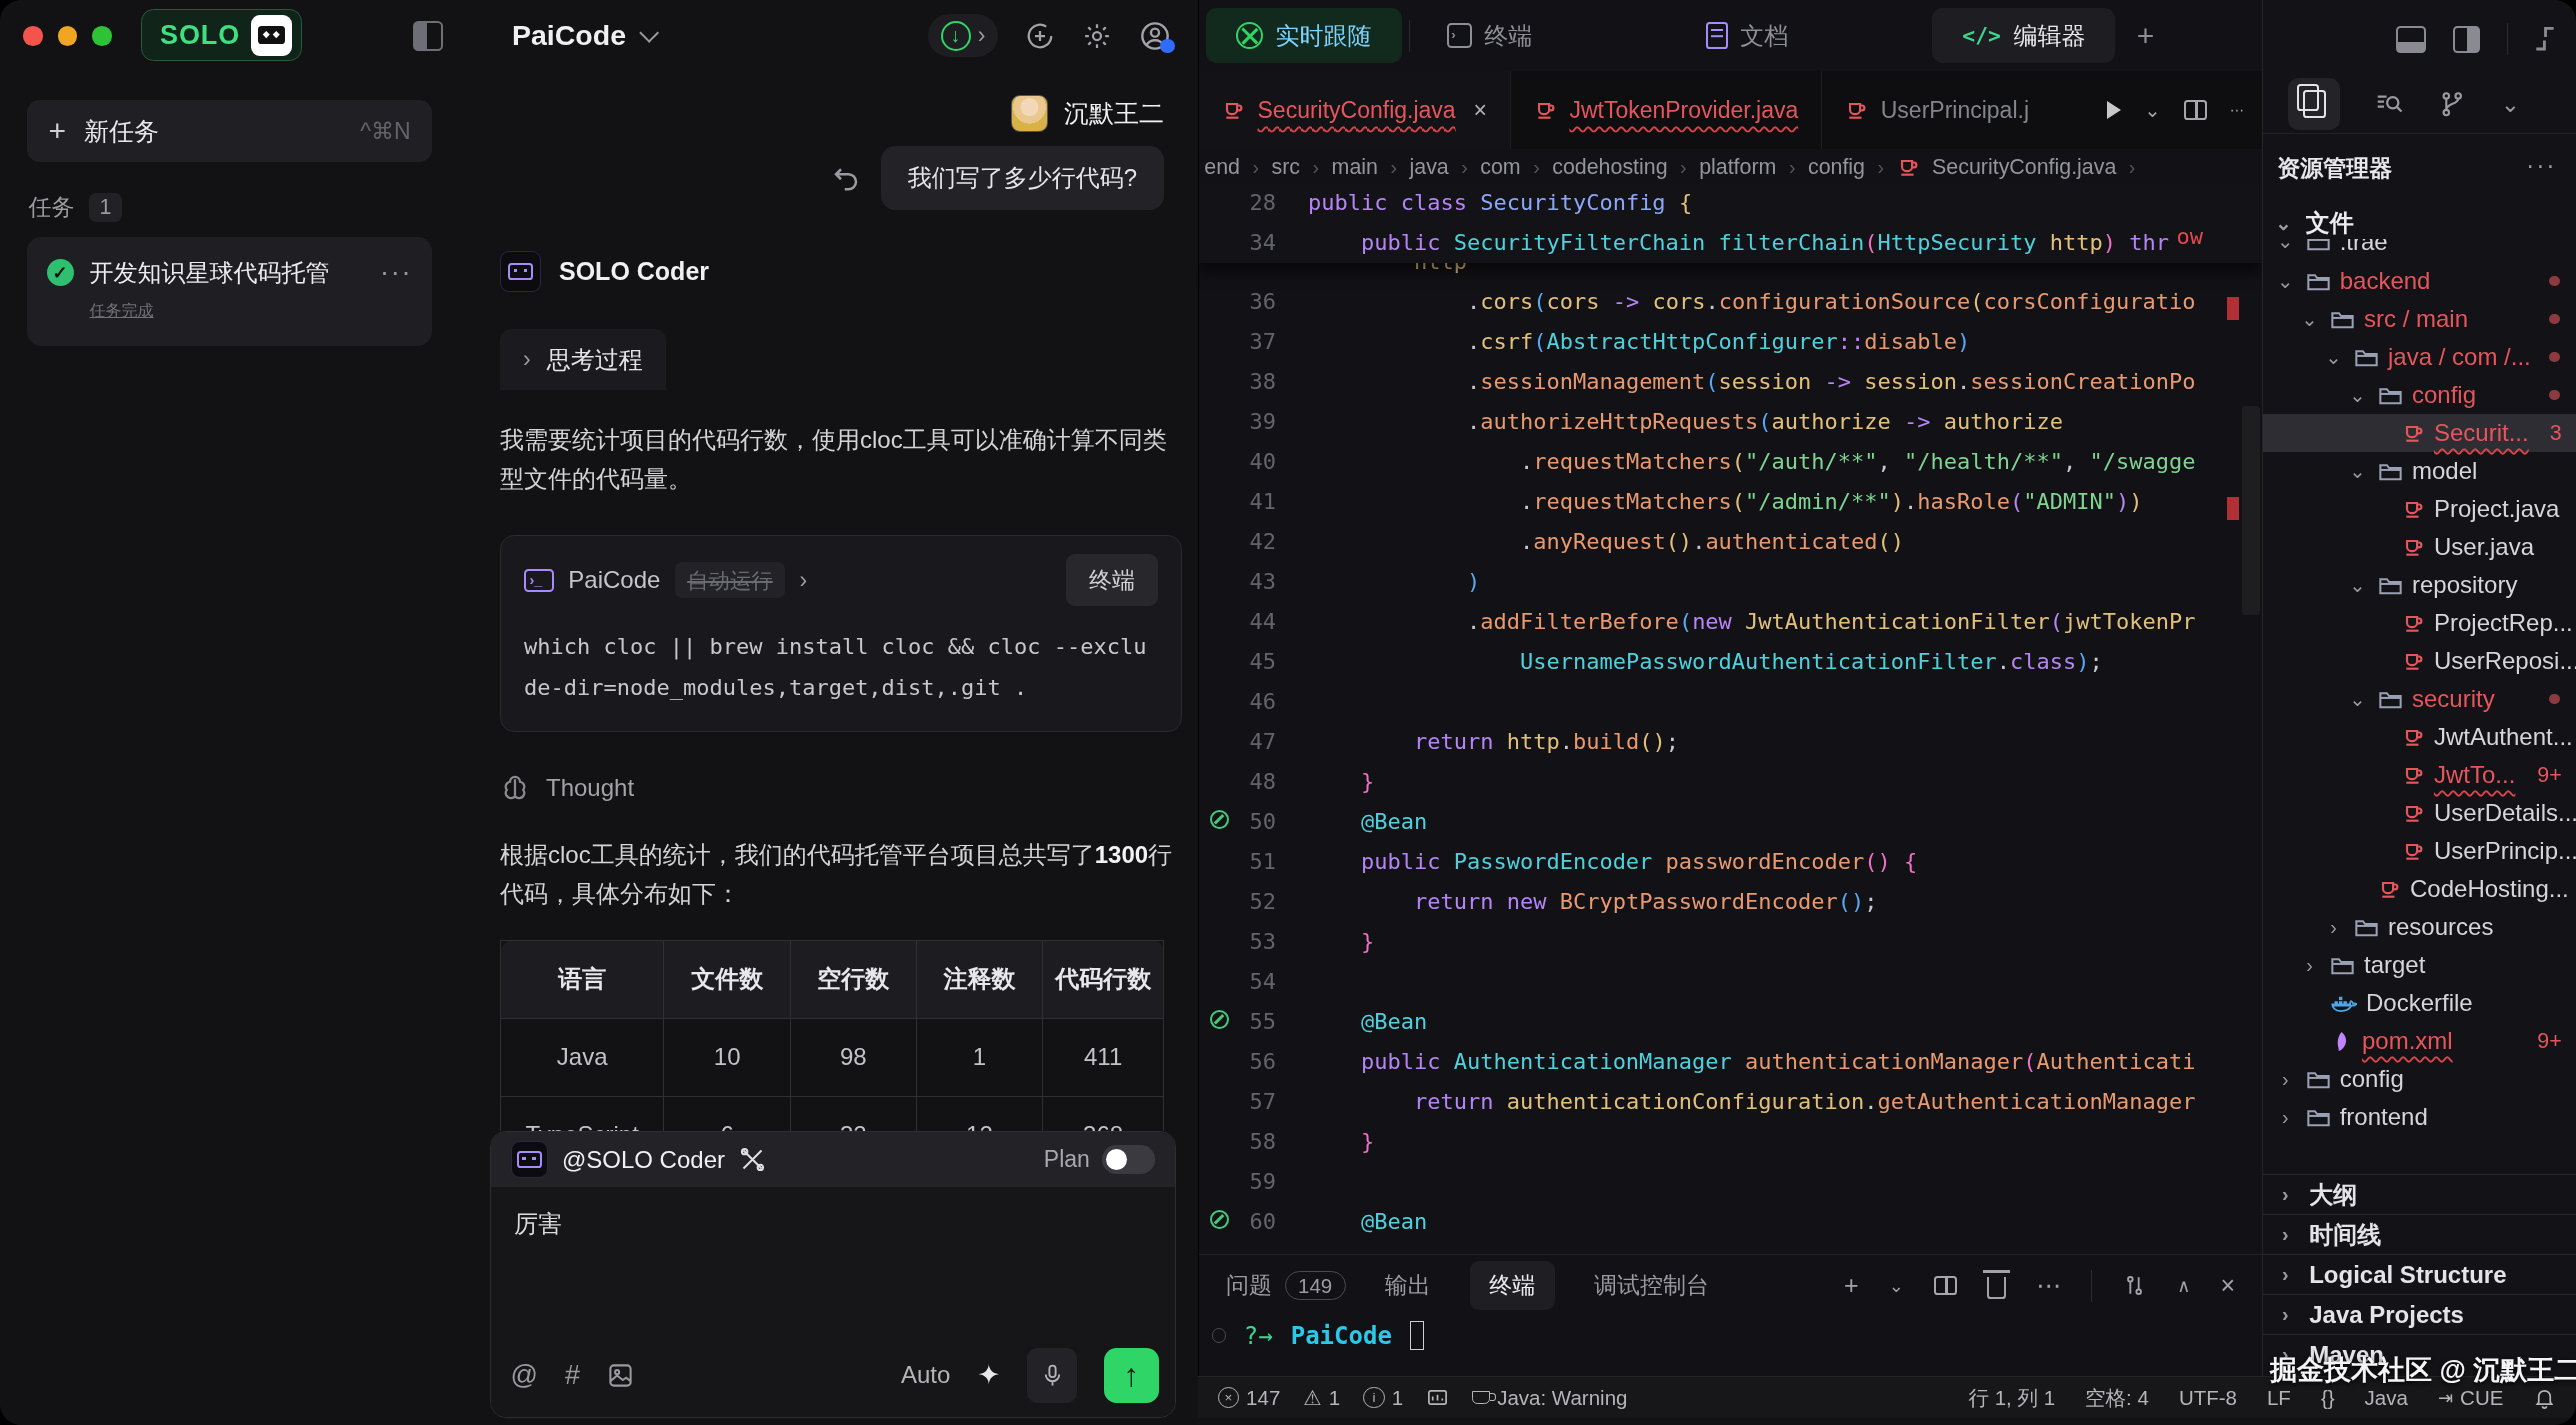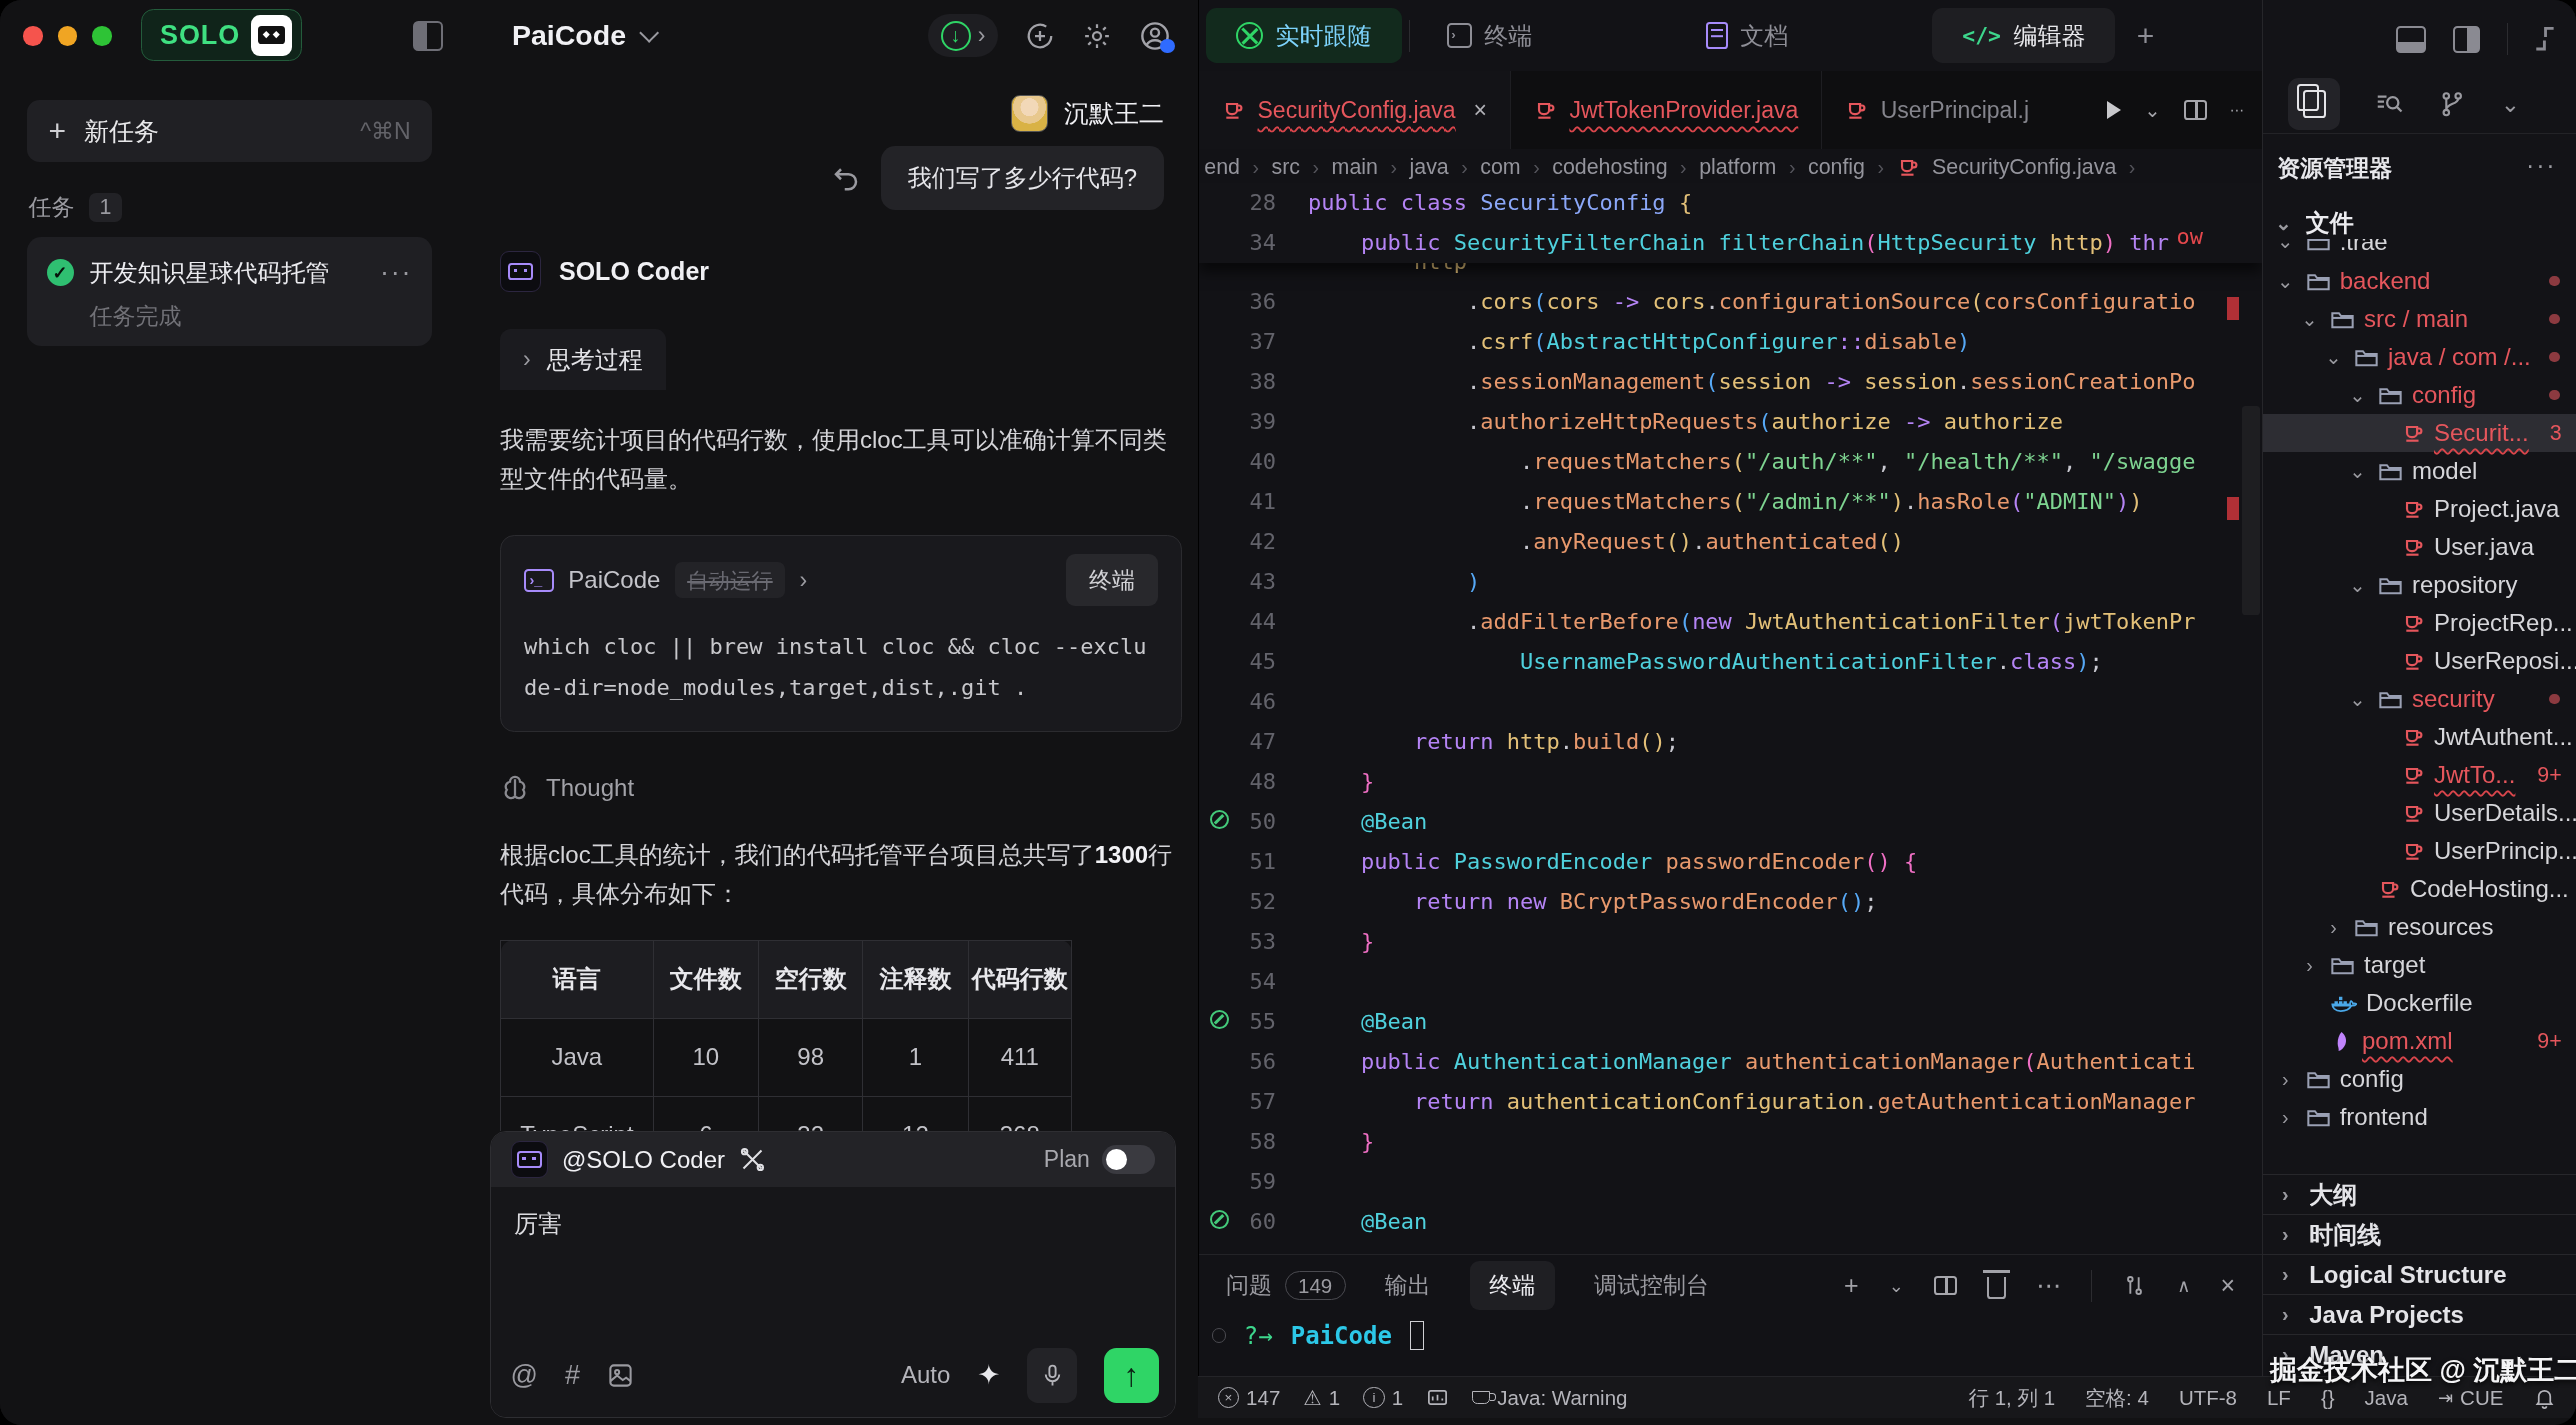--- a/index.html
+++ b/index.html
@@ -29,21 +29,21 @@
     display:flex; align-items:center; padding:0 21.4px; color:#e8e8ea; font-size:25px; }
   .newtask .plus { font-size:30px; margin-right:18px; color:#d0d0d4; font-weight:300;}
   .newtask .sc { margin-left:auto; color:#636369; font-size:23px; }
   .tasks-label { position:absolute; left:28.5px; top:192px; display:flex; align-items:center; gap:14.3px; color:#9a9aa0; font-size:23px; }
   .tasks-label b { background:#222226; color:#9a9aa0; font-weight:normal; border-radius:7.1px; padding:1.8px 10.7px; font-size:21.4px;}
   .task-card { position:absolute; left:27px; top:237px; width:405px; height:109px; background:#1f1f23; border-radius:14.3px; padding:19.6px 19.6px; }
   .task-card .row1 { display:flex; align-items:center; gap:16px; }
   .check { width:27px; height:27px; border-radius:50%; background:#2fbf71; color:#06130b; font-size:18px; display:flex; align-items:center; justify-content:center; font-weight:bold; }
   .task-title { color:#ececf0; font-size:24px; flex:1; }
   .dots { color:#9a9aa0; font-size:27px; letter-spacing:1.8px; }
-  .task-status { color:#717177; font-size:23px; margin:12.5px 0 0 43px; }
+  .task-status { color:#717177; font-size:16px; margin:12.5px 0 0 43px;text-decoration:underline; }
 
   
   .chat-header { position:absolute; top:0; left:0; right:0; height:71px; display:flex; align-items:center; padding:0 27px 0 46px; }
   .chat-title { color:#f0f0f4; font-weight:bold; font-size:28.5px; }
   .chev { width:14.3px; height:14.3px; border-right:2.7px solid #9a9aa0; border-bottom:2.7px solid #9a9aa0; transform:rotate(45deg); margin:-5.3px 0 0 16px; }
   .chat-hicons { margin-left:auto; display:flex; align-items:center; gap:27px; }
   .pill { background:#1e1e22; border-radius:21.4px; height:43px; display:flex; align-items:center; gap:7.1px; padding:0 12.5px; }
   .dlc { width:30px; height:30px; border-radius:50%; border:2.7px solid #2fd566; color:#2fd566; display:flex; align-items:center; justify-content:center; font-size:19.6px; }
   .minichev { color:#9a9aa0; font-size:23px; }
   .icn { color:#a2a2a8; }
@@ -70,21 +70,21 @@
   .termico { width:30px; height:23px; border:2.7px solid #a78bfa; border-radius:4.5px; color:#a78bfa; font-size:14.3px; line-height:18px; padding-left:3.6px; font-weight:bold; }
   .cmdagent { color:#c4c4ca; font-size:24px; }
   .autorun { color:#6a6a72; background:#232327; border-radius:7.1px; padding:3.6px 12.5px; font-size:21.4px; text-decoration:line-through; }
   .cmdchev { color:#9a9aa0; font-size:23px; }
   .termbtn { margin-left:auto; background:#28282c; border-radius:9px; padding:10.7px 23px; color:#d2d2d6; font-size:23px; }
   .cmdcode { margin-top:19.6px; font-family:"DejaVu Sans Mono", monospace; font-size:22px; color:#c8c8cc; line-height:41px; word-break:break-all; }
   .thought-row { margin-top:41px; display:flex; align-items:center; gap:16px; color:#a2a2a8; font-size:24px; }
   .result { margin-top:32px; }
   .result b { color:#f2f2f6; }
   .tblwrap { margin-top:27px; width:682px; max-height:294px; overflow:hidden; }
-  table { border-collapse:collapse; width:572px;padding-left:28px; }
+  table { border-collapse:collapse; width:664px;padding-left:28px; }
   th, td { border:0.9px solid #2f2f34; text-align:center; font-size:24px; height:78px; }
   th { background:#1d1d21; color:#e8e8ec; font-weight:bold; }
   thead tr th:first-child { border-top-left-radius:12.5px; }
   thead tr th:last-child  { border-top-right-radius:12.5px; }
   td { color:#c2c2c8; }
   col.c0{width:166px} col.c1{width:132px} col.c2{width:131px} col.c3{width:132px} col.c4{width:125px}
 
   .inputcard { position:absolute; left:24px; top:1131px; width:686px; height:287px; border-radius:16px; overflow:hidden; border:0.9px solid #2e2e32; }
   .ic-head { height:55px; background:#232327; display:flex; align-items:center; gap:14.3px; padding:0 19.6px; }
   .ic-head .mention { color:#f0f0f4; font-size:24px; }

